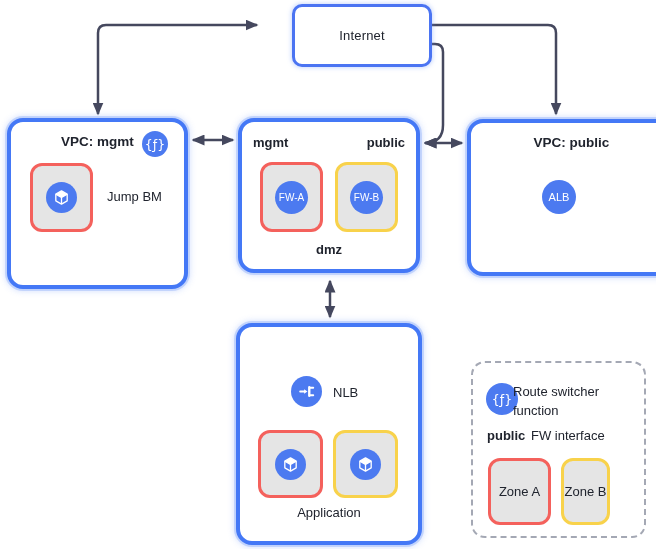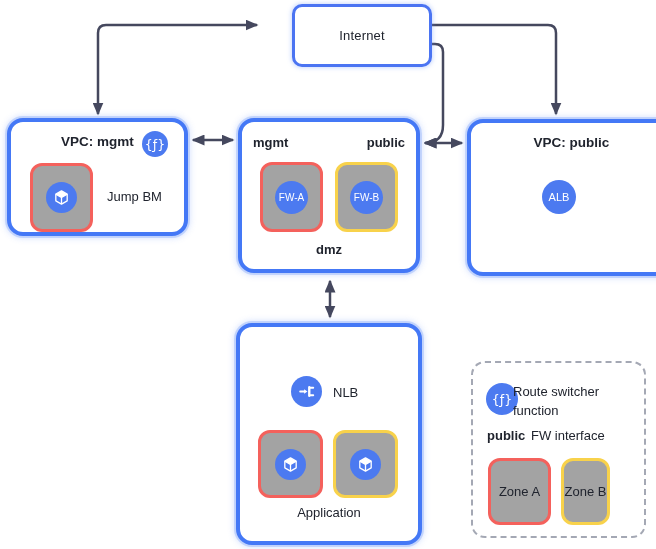--- a/index.html
+++ b/index.html
@@ -15,21 +15,21 @@
   }
   .inet{
     position:absolute;background:#fff;border:3px solid #4b74f2;border-radius:10px;
     box-shadow:0 0 4px 1px rgba(110,150,250,.35);
     z-index:2;box-sizing:border-box;display:flex;align-items:center;justify-content:center;
     font-size:13px;font-weight:500;letter-spacing:.2px;
   }
   .vpc-title{position:absolute;top:12px;left:0;width:100%;text-align:center;font-weight:700;font-size:13.5px;}
   .iface{position:absolute;font-weight:700;font-size:13px;}
   .node-box{
-    position:absolute;border-radius:12px;box-sizing:border-box;background:#a3a3a3;
+    position:absolute;border-radius:12px;box-sizing:border-box;background:#e5e5e5;
     display:flex;align-items:center;justify-content:center;
   }
   .red{border:3px solid #F4615C;}
   .yellow{border:3px solid #F8D24B;}
   .bcircle{
     background:#4C7AF0;border-radius:50%;display:flex;align-items:center;justify-content:center;
     color:#fff;flex:none;
   }
   .abs{position:absolute;}
   .lbl{font-size:13px;}
@@ -58,21 +58,21 @@
       <path d="M 401 44 H 435 Q 443 44 443 52 V 125 Q 443 143 425 143" marker-start="url(#ah)" marker-end="url(#ah)"></path>
       <path d="M 425 143 H 462" marker-start="url(#ah)" marker-end="url(#ah)"></path>
       <path d="M 330 281 V 317" marker-start="url(#ah)" marker-end="url(#ah)"></path>
     </g>
   </svg>
 
   <div class="inet" style="left:258px;top:4px;width:140px;height:63px;margin-left:34px;">
     <span>Internet</span>
   </div>
 
-  <div class="vpc" style="left:7px;top:118px;width:181px;height:118px;">
+  <div class="vpc" style="left:7px;top:118px;width:181px;height:171px;">
     <div class="vpc-title">VPC: mgmt</div>
     <div class="bcircle abs fglyph" style="left:131px;top:9px;width:26px;height:26px;">
       <span>{ƒ}</span>
     </div>
     <div class="node-box red" style="left:19px;top:41px;width:63px;height:69px;">
       <div class="bcircle" style="width:31px;height:31px;">
         <svg width="21" height="21" viewBox="0 0 24 24" fill="none" stroke="#fff" stroke-width="1.5" stroke-linejoin="round">
           <path d="M12 4.5 L18.5 8.2 L12 11.9 L5.5 8.2 Z" fill="#fff"></path>
           <path d="M18.5 8.2 V15.8 L12 19.5 L5.5 15.8 V8.2"></path>
           <path d="M12 11.9 V19.5"></path>

